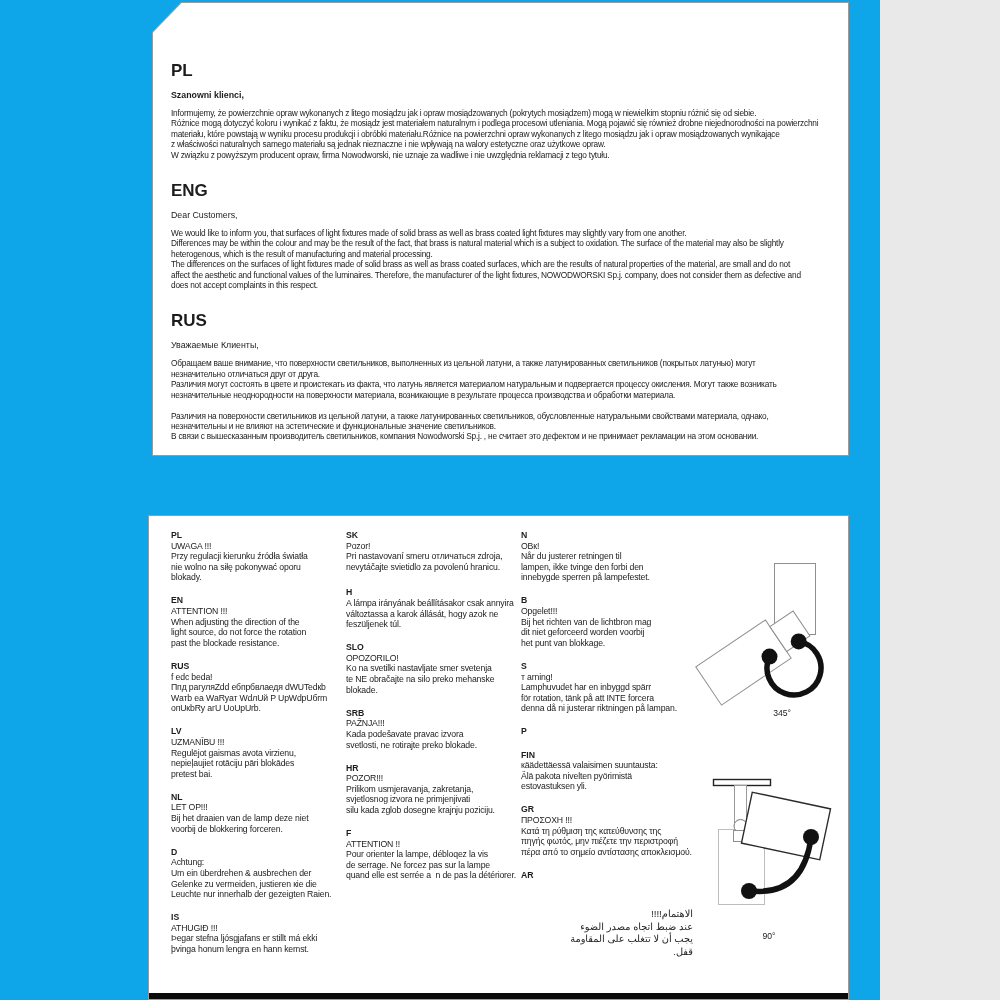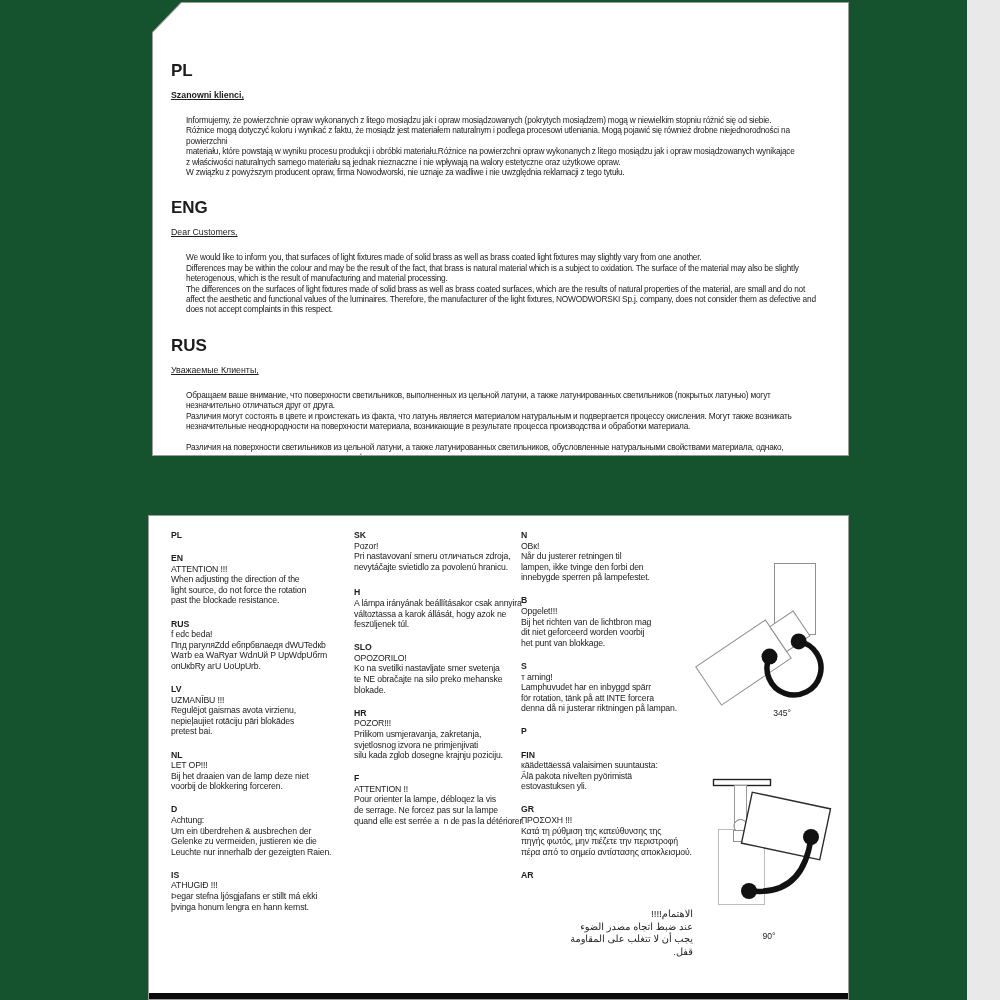--- a/index.html
+++ b/index.html
@@ -3,51 +3,51 @@
 <meta charset="utf-8">
 <style>
   html,body{margin:0;padding:0;}
   body{
     width:1000px;height:1000px;
     background:#e9e9e9;
     font-family:"Liberation Sans", sans-serif;
     color:#1c1c1c;
     -webkit-font-smoothing:antialiased;
   }
-  .canvas{position:relative;width:967px;height:1000px;overflow:hidden;background:#14532d;}
+  .canvas{position:relative;width:880px;height:1000px;overflow:hidden;background:#0ea5e9;}
 
   
   .page1-border{
     position:absolute;left:152px;top:2px;width:697px;height:454px;
     background:#9b9b9b;
     clip-path:polygon(29px 0, 100% 0, 100% 100%, 0 100%, 0 30px);
   }
   .page1{
     position:absolute;left:1px;top:1px;right:1px;bottom:1px;
     background:#ffffff;
     clip-path:polygon(28.5px 0, 100% 0, 100% 100%, 0 100%, 0 29.5px);
     padding:58px 16px 0 18px;box-sizing:border-box;overflow:hidden;
   }
   .p1s + .p1s{margin-top:21px;}
   .lang-h{font-size:17px;font-weight:bold;margin:0 0 9px 0;}
-  .sal{font-size:8.8px;margin:0 0 8px 0;line-height:10px;text-decoration:underline;}
+  .sal{font-size:8.8px;margin:0 0 8px 0;line-height:10px;}
   .sal.bold{font-weight:bold;}
   .pbody{
     font-size:8.3px;letter-spacing:-0.22px;line-height:10.4px;
-    margin:15px;white-space:pre-line;
+    margin:0;white-space:pre-line;
   }
 
   
   .page2{
     position:absolute;left:148px;top:515px;width:701px;height:485px;
     background:#ffffff;border:1px solid #9b9b9b;box-sizing:border-box;
   }
   .col{position:absolute;top:14px;}
   .c1{left:22px;width:180px;}
-  .c2{left:197px;width:180px;margin-left:8px;}
+  .c2{left:197px;width:180px;}
   .c3{left:372px;width:180px;}
   .wsec{margin-bottom:12.5px;}
   .wsec.mt-extra{margin-top:15px;}
   .wsec .code{font-weight:bold;font-size:8.7px;line-height:10.6px;}
   .wsec .wtext{font-size:8.7px;line-height:10.6px;letter-spacing:-0.15px;white-space:pre;}
   .wsec.ar .wtext{
     direction:rtl;text-align:right;white-space:pre-line;
     font-size:9.8px;line-height:12.5px;letter-spacing:0;
     padding-right:4px;box-sizing:border-box;width:176px;margin-top:28px;
   }
@@ -105,20 +105,24 @@
       </section>
 
     </div>
   </div>
 
   <div class="page2">
 
     <div class="col c1">
       <div class="wsec">
         <div class="code">PL</div>
+        <div class="wtext">UWAGA !!!
+Przy regulacji kierunku źródła światła
+nie wolno na siłę pokonywać oporu
+blokady.</div>
       </div>
       <div class="wsec">
         <div class="code">EN</div>
         <div class="wtext">ATTENTION !!!
 When adjusting the direction of the
 light source, do not force the rotation
 past the blockade resistance.</div>
       </div>
       <div class="wsec">
         <div class="code">RUS</div>
@@ -167,20 +171,26 @@
         <div class="wtext">A lámpa irányának beállításakor csak annyira
 változtassa a karok állását, hogy azok ne
 feszüljenek túl.</div>
       </div>
       <div class="wsec">
         <div class="code">SLO</div>
         <div class="wtext">OPOZORILO!
 Ko na svetilki nastavljate smer svetenja
 te NE obračajte na silo preko mehanske
 blokade.</div>
+      </div>
+      <div class="wsec">
+        <div class="code">SRB</div>
+        <div class="wtext">PAŽNJA!!!
+Kada podešavate pravac izvora
+svetlosti, ne rotirajte preko blokade.</div>
       </div>
       <div class="wsec">
         <div class="code">HR</div>
         <div class="wtext">POZOR!!!
 Prilikom usmjeravanja, zakretanja,
 svjetlosnog izvora ne primjenjivati
 silu kada zglob dosegne krajnju poziciju.</div>
       </div>
       <div class="wsec">
         <div class="code">F</div>

